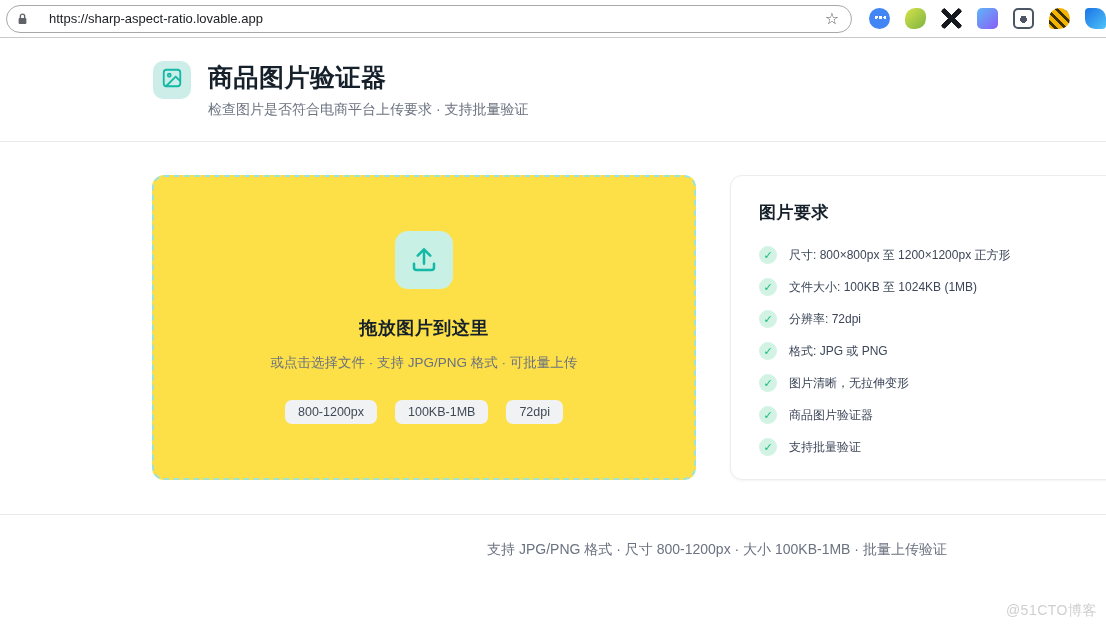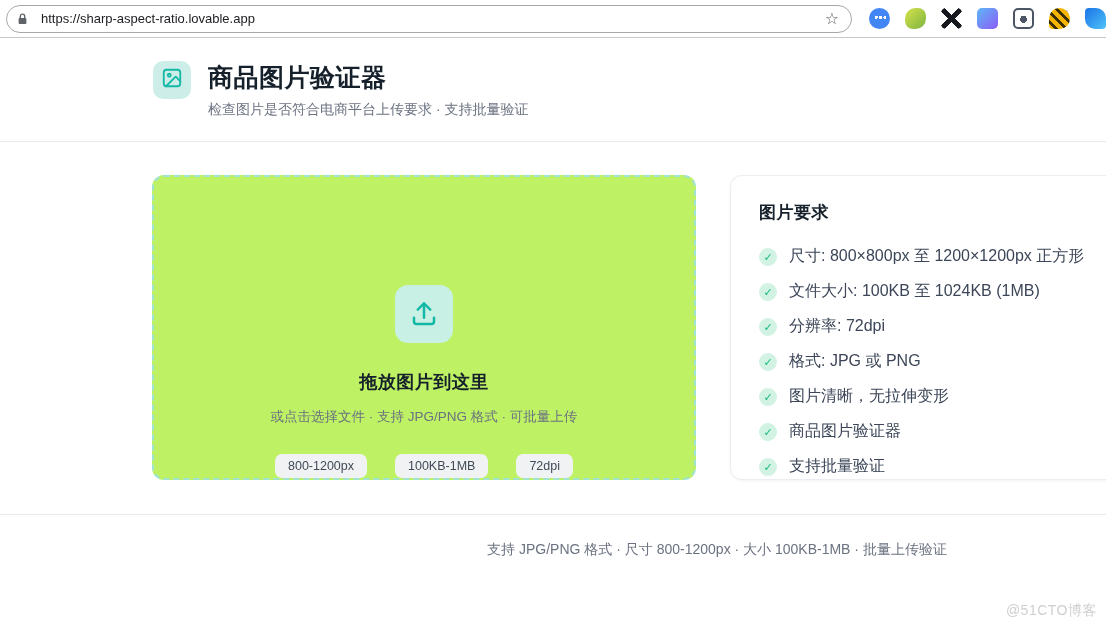--- a/index.html
+++ b/index.html
@@ -3,21 +3,21 @@
 <meta charset="utf-8">
 <style>
   * { margin:0; padding:0; box-sizing:border-box; }
   html,body { width:1106px; height:627px; overflow:hidden; background:#fff;
     font-family:"Liberation Sans","DejaVu Sans",sans-serif; color:#1f2937; }
 
   
   .browser { height:38px; display:flex; align-items:center; background:#fff;
     border-bottom:1px solid #c9c9c9; padding-left:6px; }
   .url-bar { width:849px; height:28px; border:1px solid #a8a8a8; border-radius:15px;
-    display:flex; align-items:center; gap:12px; padding:0 12px 0 9px; background:#fff;text-align:center; }
+    display:flex; align-items:center; gap:20px; padding:0 12px 0 9px; background:#fff;text-align:center; }
   .lock-wrap { display:flex; align-items:center; }
   .url-text { font-size:13px; color:#202124; white-space:nowrap; }
   .star { margin-left:auto; font-size:16px; color:#5f6368; line-height:1; cursor:pointer; }
   .extensions { display:flex; align-items:center; gap:15px; margin-left:17px; }
   .ext { width:21px; height:21px; border-radius:5px; cursor:pointer; flex:0 0 auto; }
   .ext-chat { border-radius:50%; background:#4285f4;
     background-image:radial-gradient(circle at 35% 45%, #fff 0 1.5px, transparent 1.5px),
                      radial-gradient(circle at 55% 45%, #fff 0 1.5px, transparent 1.5px),
                      radial-gradient(circle at 75% 45%, #fff 0 1.5px, transparent 1.5px); }
   .ext-leaf { background:linear-gradient(135deg,#d7e34a,#7cb342); border-radius:50% 8px 50% 8px; }
@@ -36,38 +36,38 @@
   .app-header { display:flex; align-items:flex-start; gap:17px;
     padding:23px 0 22px 153px; border-bottom:1px solid #e8eaed; }
   .app-logo { width:38px; height:38px; border-radius:10px; background:#cdeee8;
     display:flex; align-items:center; justify-content:center; flex:0 0 auto; }
   .app-title { font-size:25px; font-weight:bold; color:#15202b; letter-spacing:.5px; }
   .app-subtitle { font-size:14px; color:#6b7280; margin-top:7px; }
 
   .main { display:flex; gap:34px; padding-left:152px; margin-top:33px; }
 
   .dropzone { width:544px; height:305px; border:2px dashed #9fe3d2; border-radius:12px;
-    background:#bef264; display:flex; flex-direction:column; align-items:center;
-    justify-content:flex-end; cursor:pointer; }
+    background:#fde047; display:flex; flex-direction:column; align-items:center;
+    justify-content:center; cursor:pointer; }
   .upload-box { width:58px; height:58px; border-radius:13px; background:#c9f0e5;
     display:flex; align-items:center; justify-content:center; }
   .dz-title { font-size:18px; font-weight:bold; color:#15202b; margin-top:27px; letter-spacing:.5px; }
   .dz-hint { font-size:13.5px; color:#6b7280; margin-top:14px; }
-  .badges { display:flex; gap:28px; margin-top:28px; }
+  .badges { display:flex; gap:18px; margin-top:28px; }
   .badge { background:#f0f2f4; color:#404a57; font-size:12.5px; padding:5px 13px;
     border-radius:7px; white-space:nowrap; }
 
   .req-card { width:552px; height:305px; background:#fff; border:1px solid #ebedf0;
     border-radius:12px; box-shadow:0 1px 3px rgba(0,0,0,.05); padding:25px 28px; }
   .req-title { font-size:17px; font-weight:bold; color:#15202b; letter-spacing:.5px; }
   .req-list { list-style:none; margin-top:22px; }
   .req-item { display:flex; align-items:center; gap:12px; margin-bottom:14px; }
   .check { width:18px; height:18px; border-radius:50%; background:#d2f3e4; color:#10b981;
     font-size:11px; line-height:18px; text-align:center; flex:0 0 auto; }
-  .req-text { font-size:16px; color:#3c4658; }
+  .req-text { font-size:12px; color:#3c4658; }
 
   .footer { border-top:1px solid #e8eaed; margin-top:34px; }
   .footer-text { width:1434px; text-align:center; font-size:14px; color:#6b7280;
     padding:26px 0; }
 
   .watermark { position:absolute; right:9px; bottom:7px; font-size:14px;
     color:#cfcfcf; letter-spacing:.5px; }
 </style>
 </head>
 <body>

